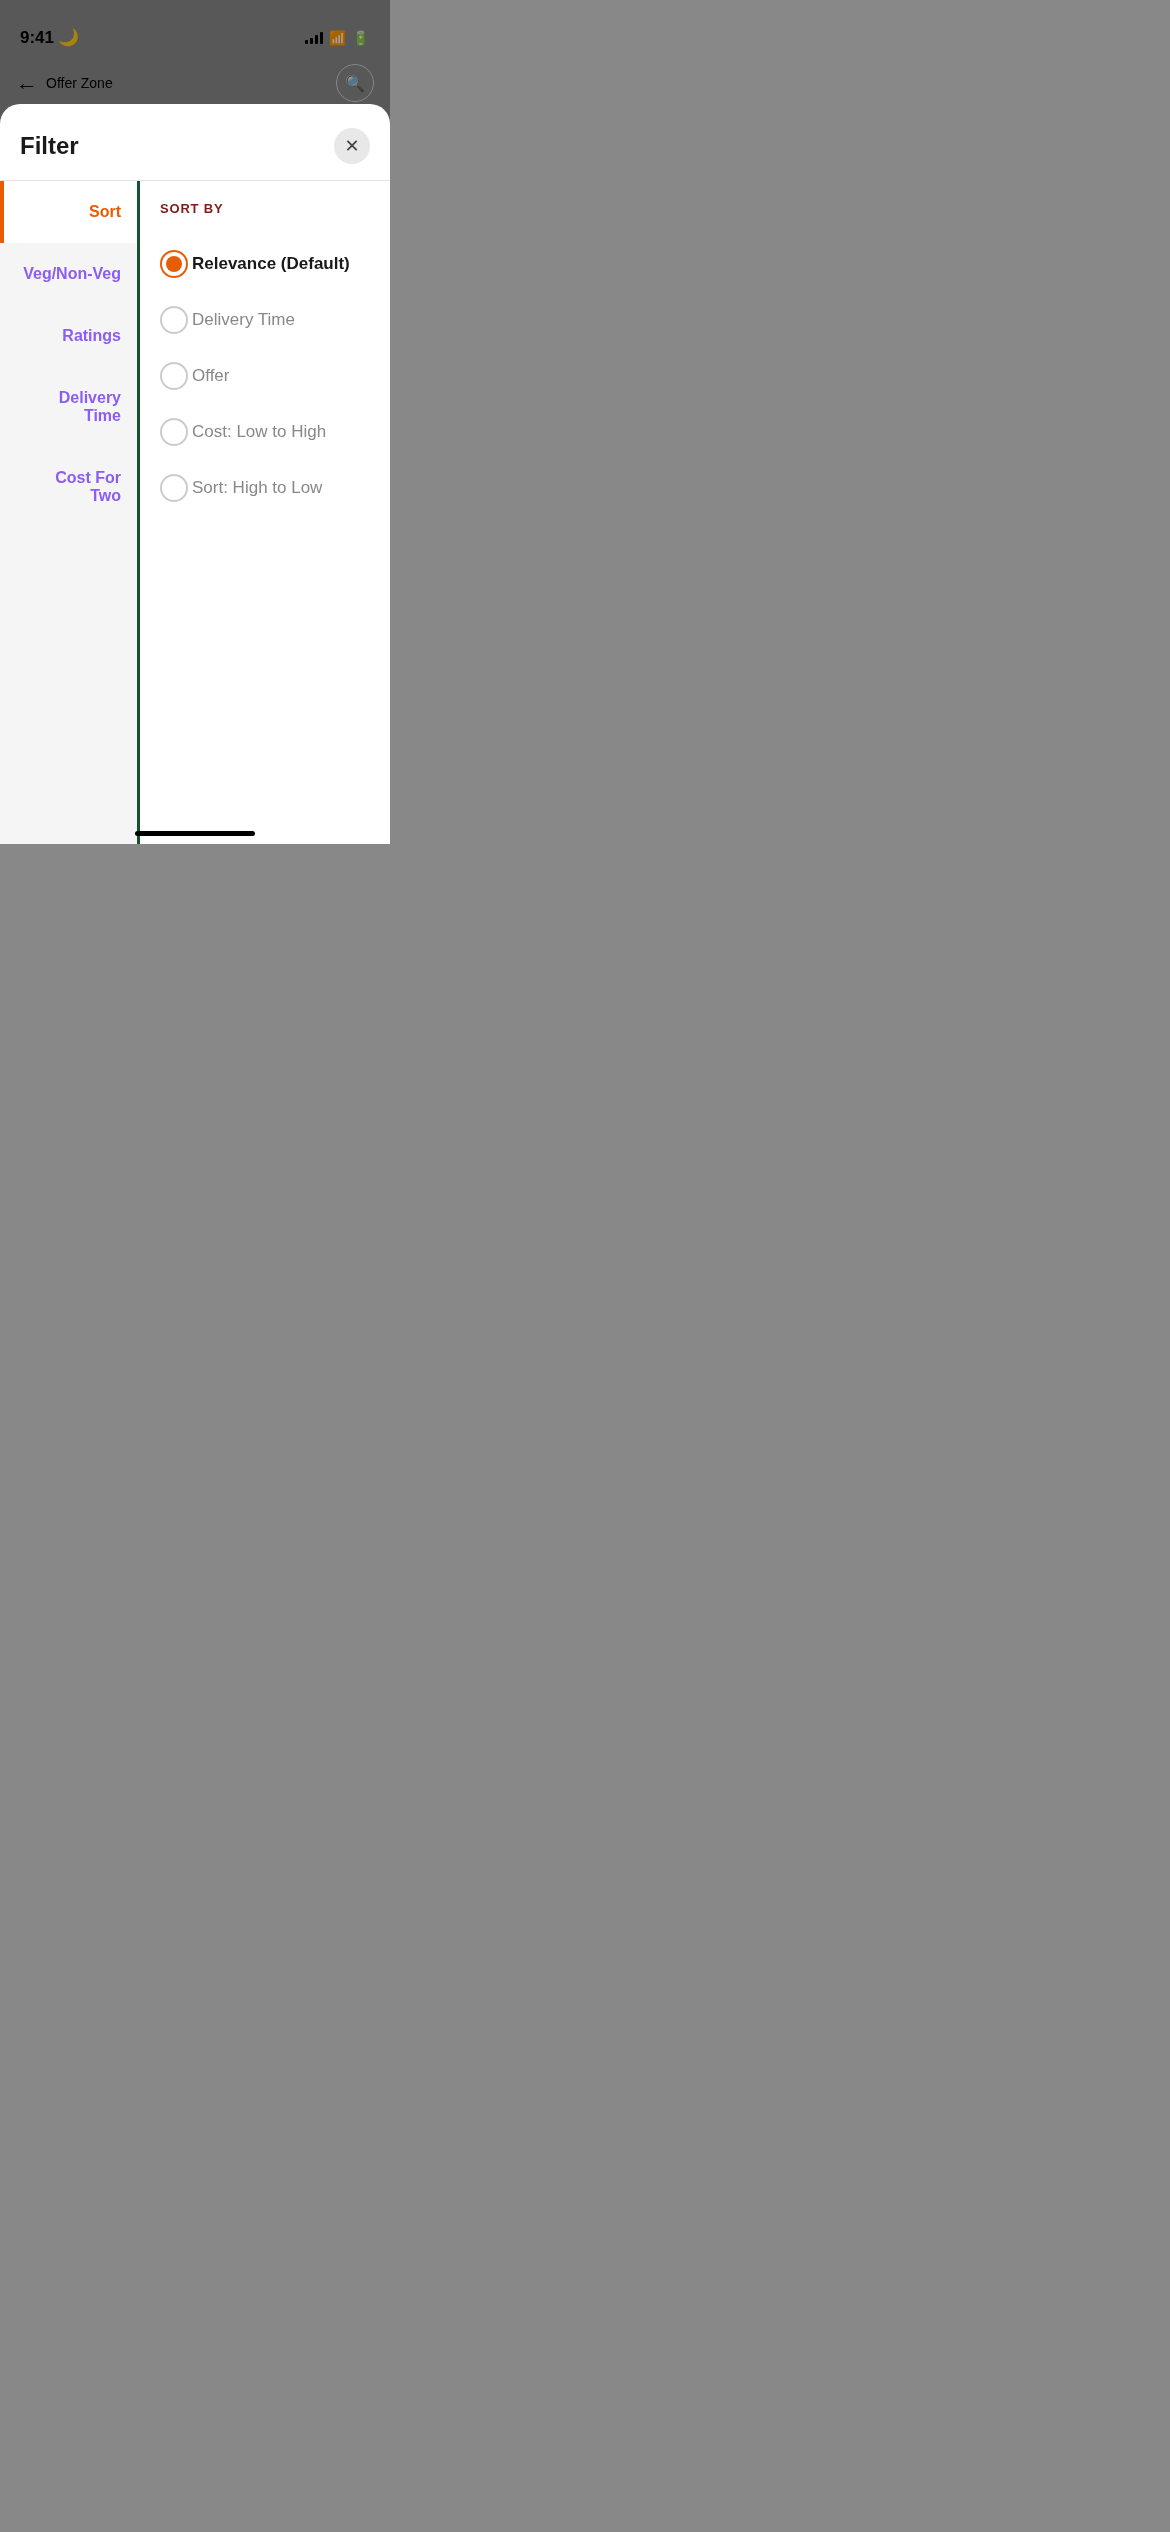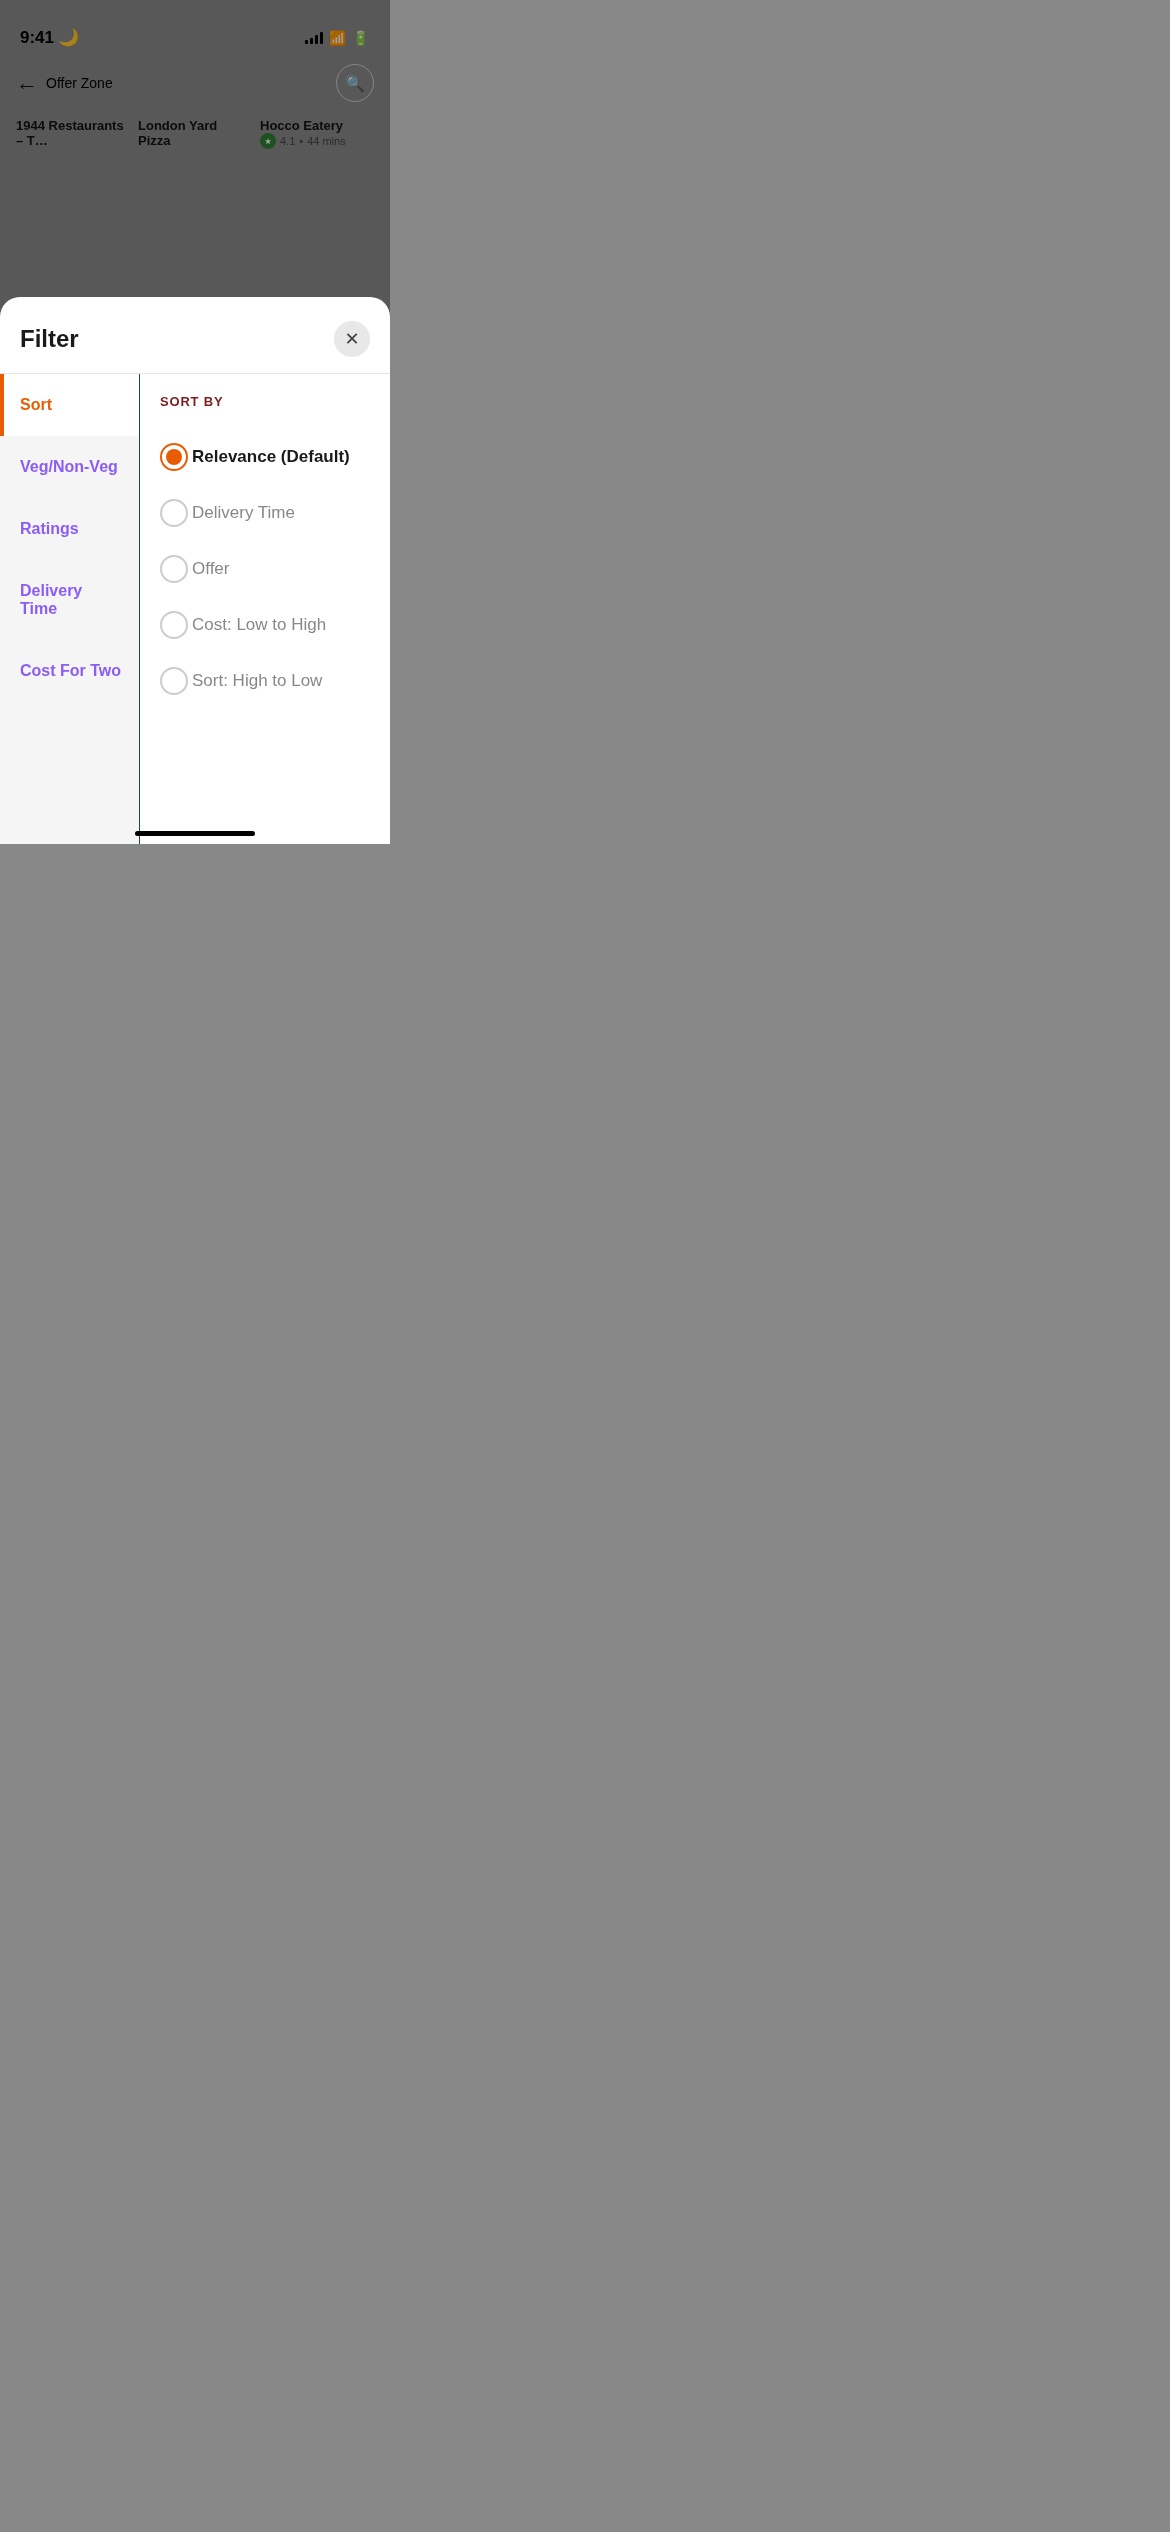--- a/index.html
+++ b/index.html
@@ -129,21 +129,21 @@
 
     
     .filter-sheet {
       position: absolute;
       bottom: 0;
       left: 0;
       right: 0;
       background: #fff;
       border-radius: 20px 20px 0 0;
       z-index: 20;
-      height: 547px;
+      height: 740px;
       display: flex;
       flex-direction: column;
     }
 
     .filter-header {
       display: flex;
       justify-content: space-between;
       align-items: center;
       padding: 24px 20px 16px;
       flex-shrink: 0;
@@ -179,22 +179,23 @@
       overflow: hidden;
     }
 
     
     .filter-sidebar {
       width: 140px;
       flex-shrink: 0;
       background: #f5f5f5;
       display: flex;
       flex-direction: column;
-      border-right: 1px solid #14532d;
+      border-right: 3px solid #14532d;
       overflow-y: auto;
+      text-align: right;
     }
 
     .sidebar-item {
       padding: 22px 16px;
       font-size: 16px;
       font-weight: 600;
       color: #8b5cf6;
       cursor: pointer;
       position: relative;
       border-left: 4px solid transparent;

